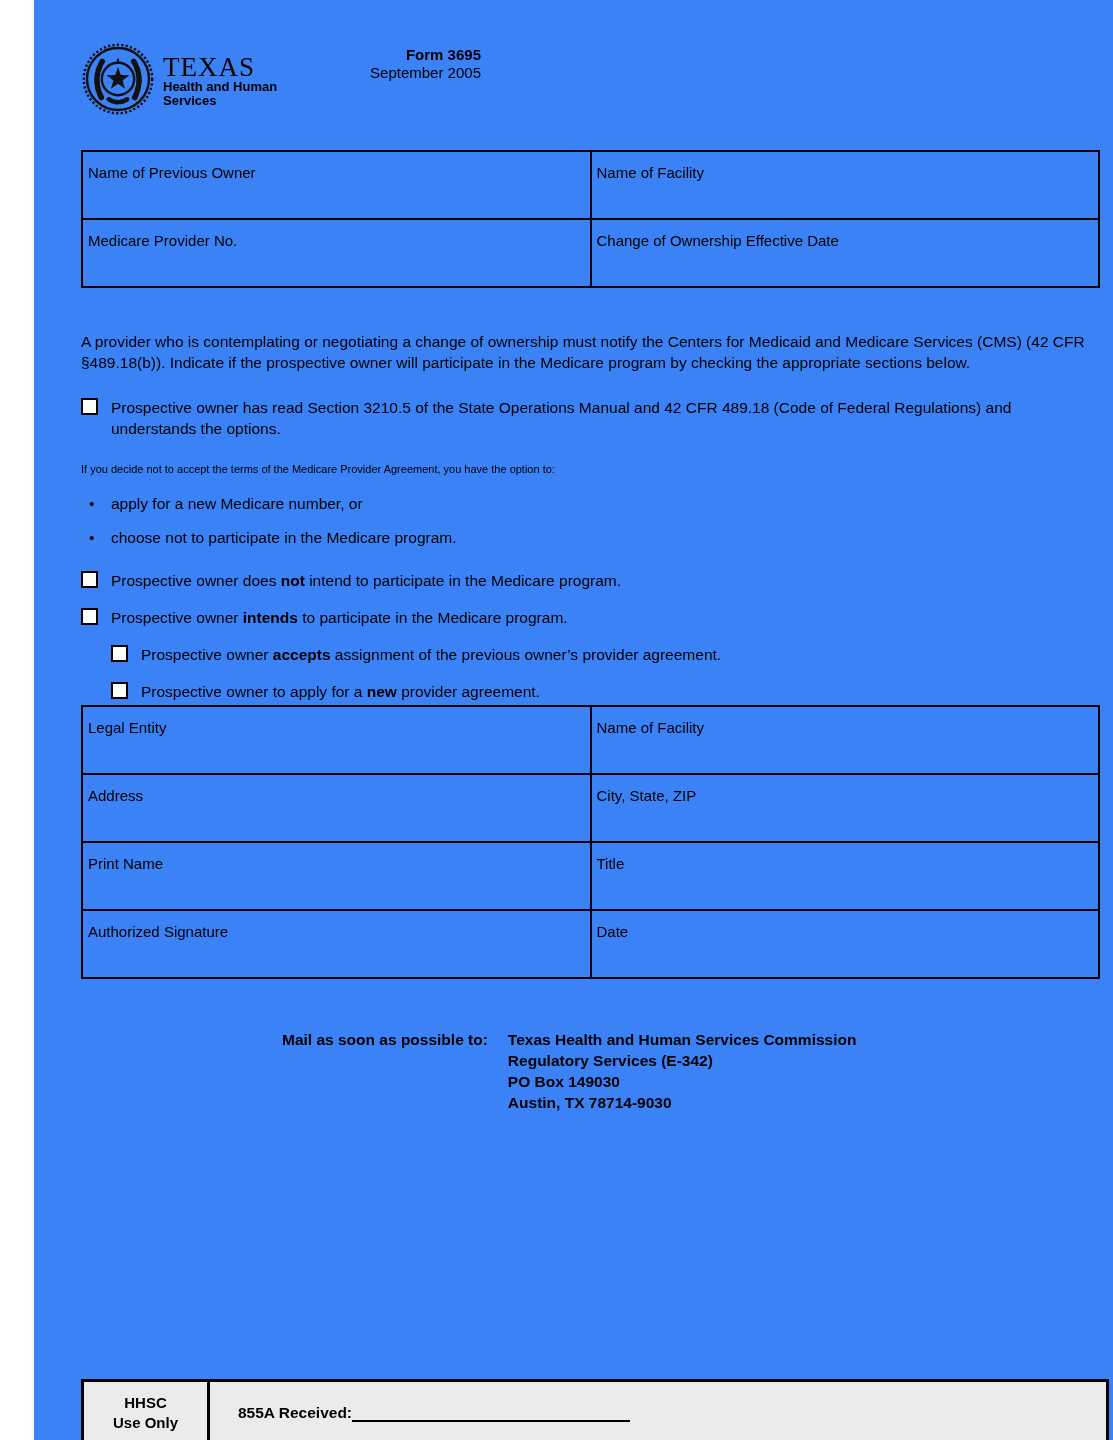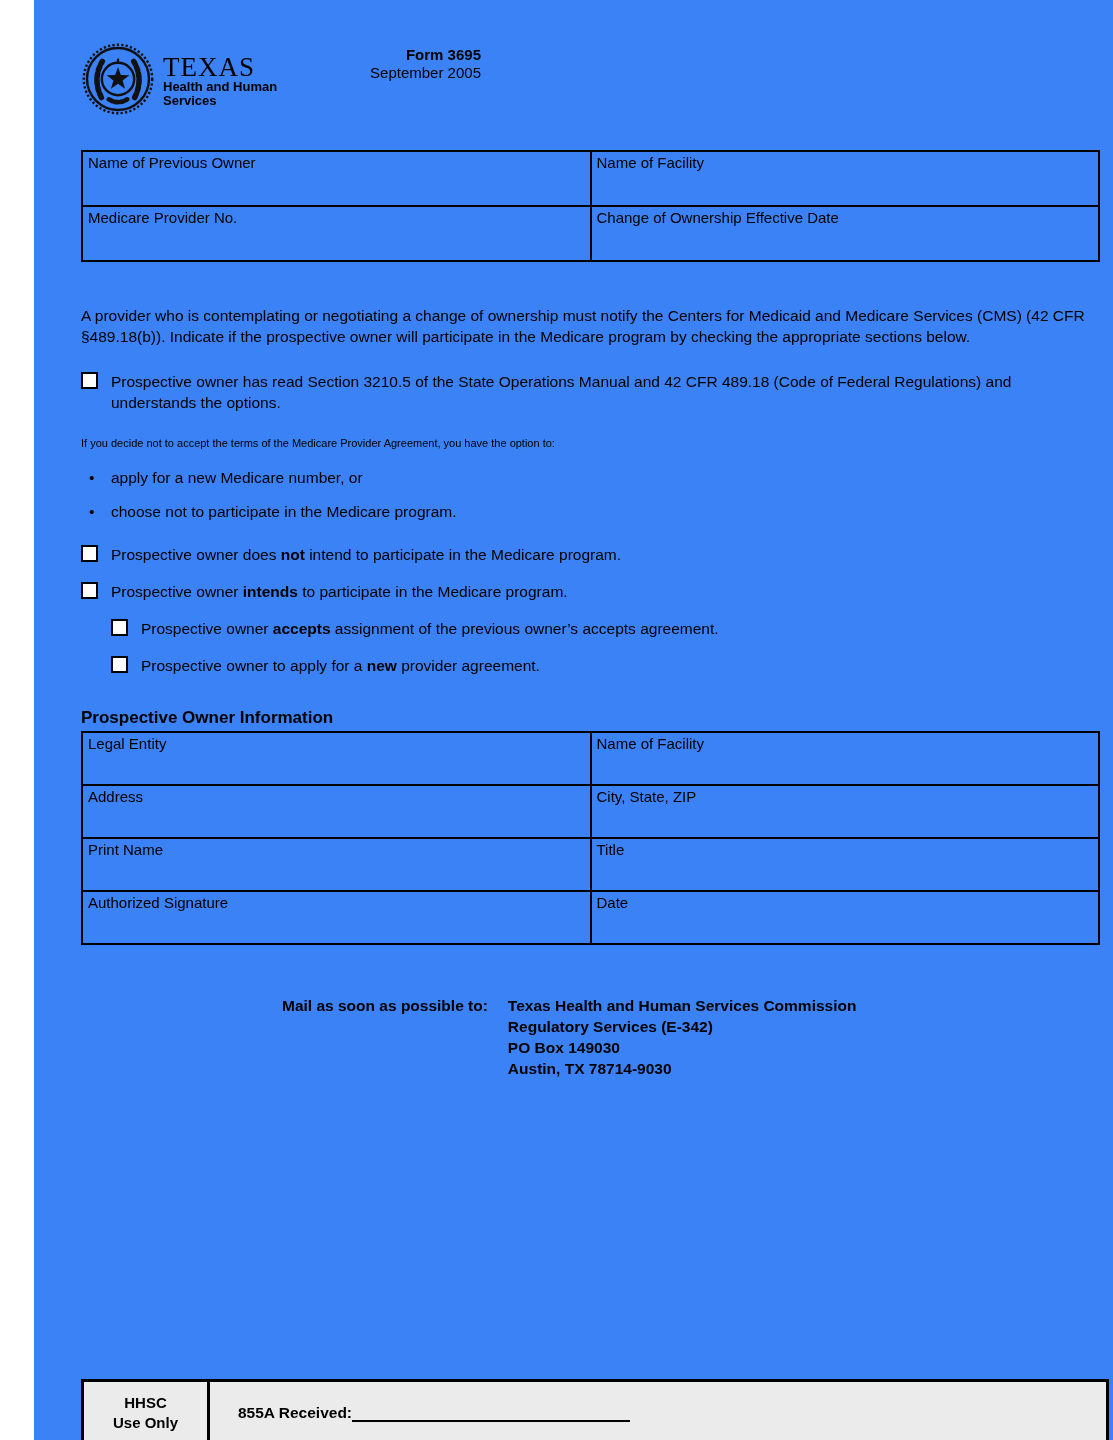--- a/index.html
+++ b/index.html
@@ -28,21 +28,21 @@
   
   table.field-table {
     width: 100%;
     border-collapse: collapse;
     table-layout: fixed;
   }
   table.field-table td {
     width: 50%;
     border: 2px solid #000;
     vertical-align: top;
-    padding: 2px 5px;
+    padding: 12px 5px;
     font-size: 15px;
   }
   #prev-owner-table { margin-top: 30px; }
   #prev-owner-table td { height: 55px; }
   #owner-info-table td { height: 53px; }
   .cell-label { display: block; font-size: 15px; line-height: 18px; }
   .cell-input { display: block; min-height: 24px; }
 
   
   .intro { margin-top: 43px; font-size: 15.5px; line-height: 21px; max-width: 1012px; }
@@ -176,28 +176,27 @@
   <div class="cb-row" style="margin-top:22px;">
     <span class="checkbox"></span>
     <span class="cb-label"><span>Prospective owner does </span><b>not</b><span> intend to participate in the Medicare program.</span></span>
   </div>
   <div class="cb-row tight">
     <span class="checkbox"></span>
     <span class="cb-label"><span>Prospective owner </span><b>intends</b><span> to participate in the Medicare program.</span></span>
   </div>
   <div class="cb-row tight sub">
     <span class="checkbox"></span>
-    <span class="cb-label"><span>Prospective owner </span><b>accepts</b><span> assignment of the previous owner’s accepts agreement.</span></span>
+    <span class="cb-label"><span>Prospective owner </span><b>accepts</b><span> assignment of the previous owner’s provider agreement.</span></span>
   </div>
   <div class="cb-row tight sub">
     <span class="checkbox"></span>
     <span class="cb-label"><span>Prospective owner to apply for a </span><b>new</b><span> provider agreement.</span></span>
   </div>
 
-  <h2 class="section-heading">Prospective Owner Information</h2>
 
   <table class="field-table" id="owner-info-table">
     <tbody>
         <tr>
       <td>
         <span class="cell-label">Legal Entity</span>
         <span class="cell-input"></span>
       </td>
       <td>
         <span class="cell-label">Name of Facility</span>

